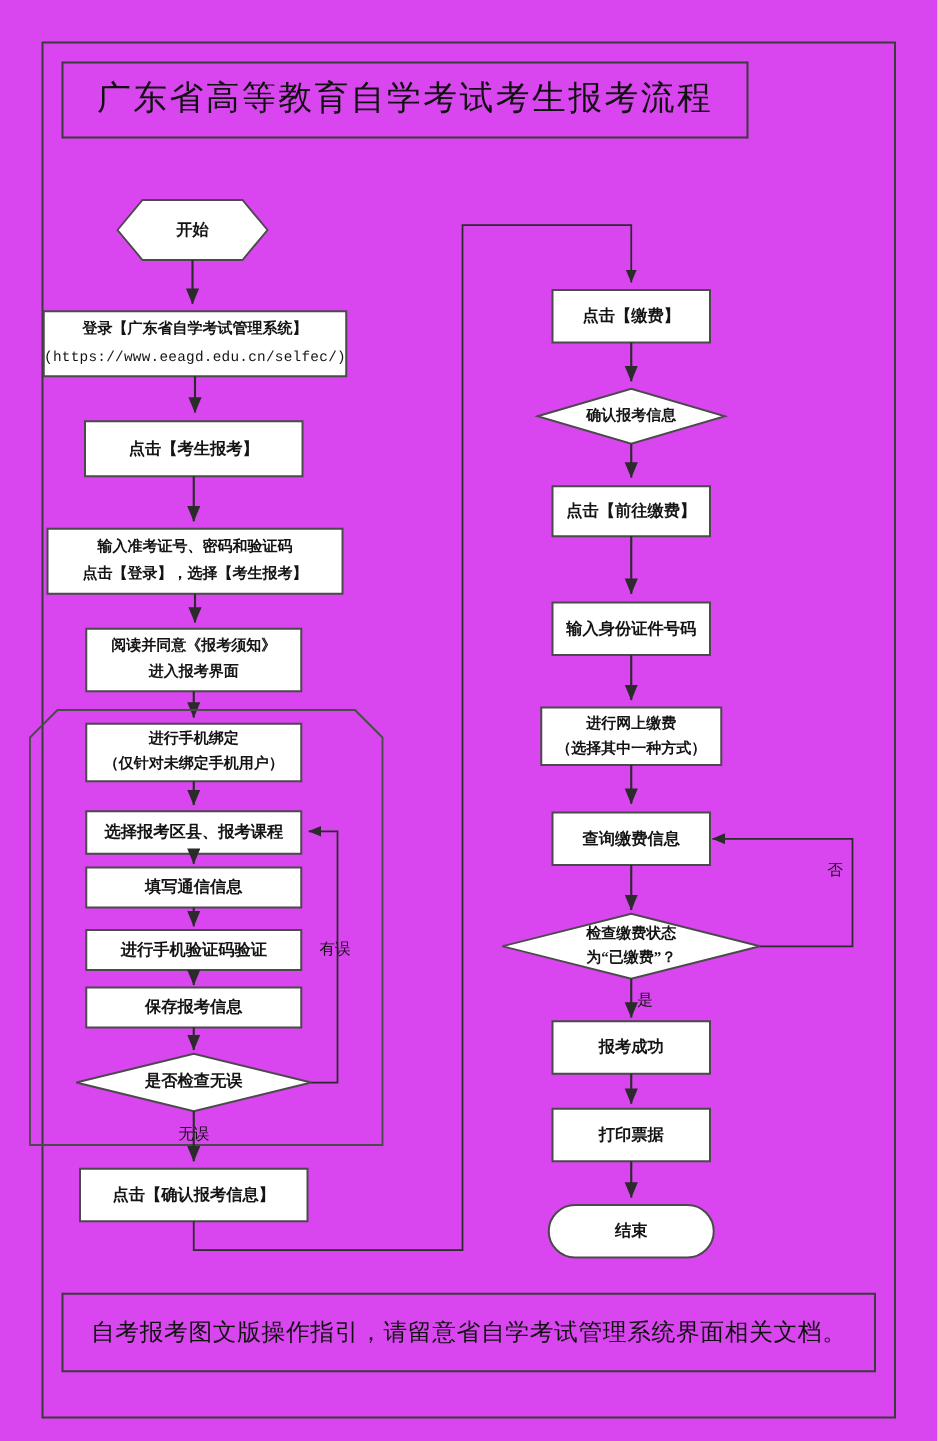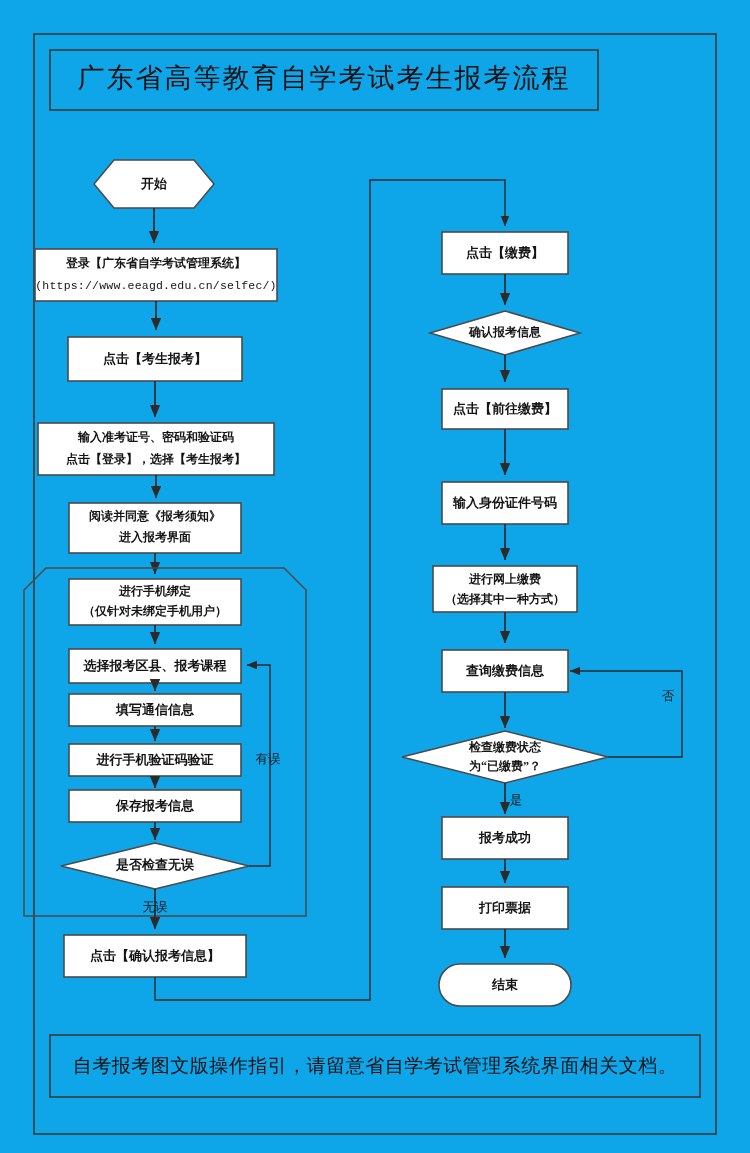--- a/index.html
+++ b/index.html
@@ -11,21 +11,21 @@
     width: 750px;
     height: 1153px;
     font-family: "Liberation Serif", "DejaVu Serif", serif;
     color: #1a1a1a;
     overflow: hidden;
   }
   #page {
     position: relative;
     width: 750px;
     height: 1153px;
-    background: #0ea5e9;
+    background: #d946ef;
   }
   #flow-svg {
     position: absolute;
     top: 0;
     left: 0;
     width: 750px;
     height: 1153px;
   }
   .frame-rect {
     fill: none;

